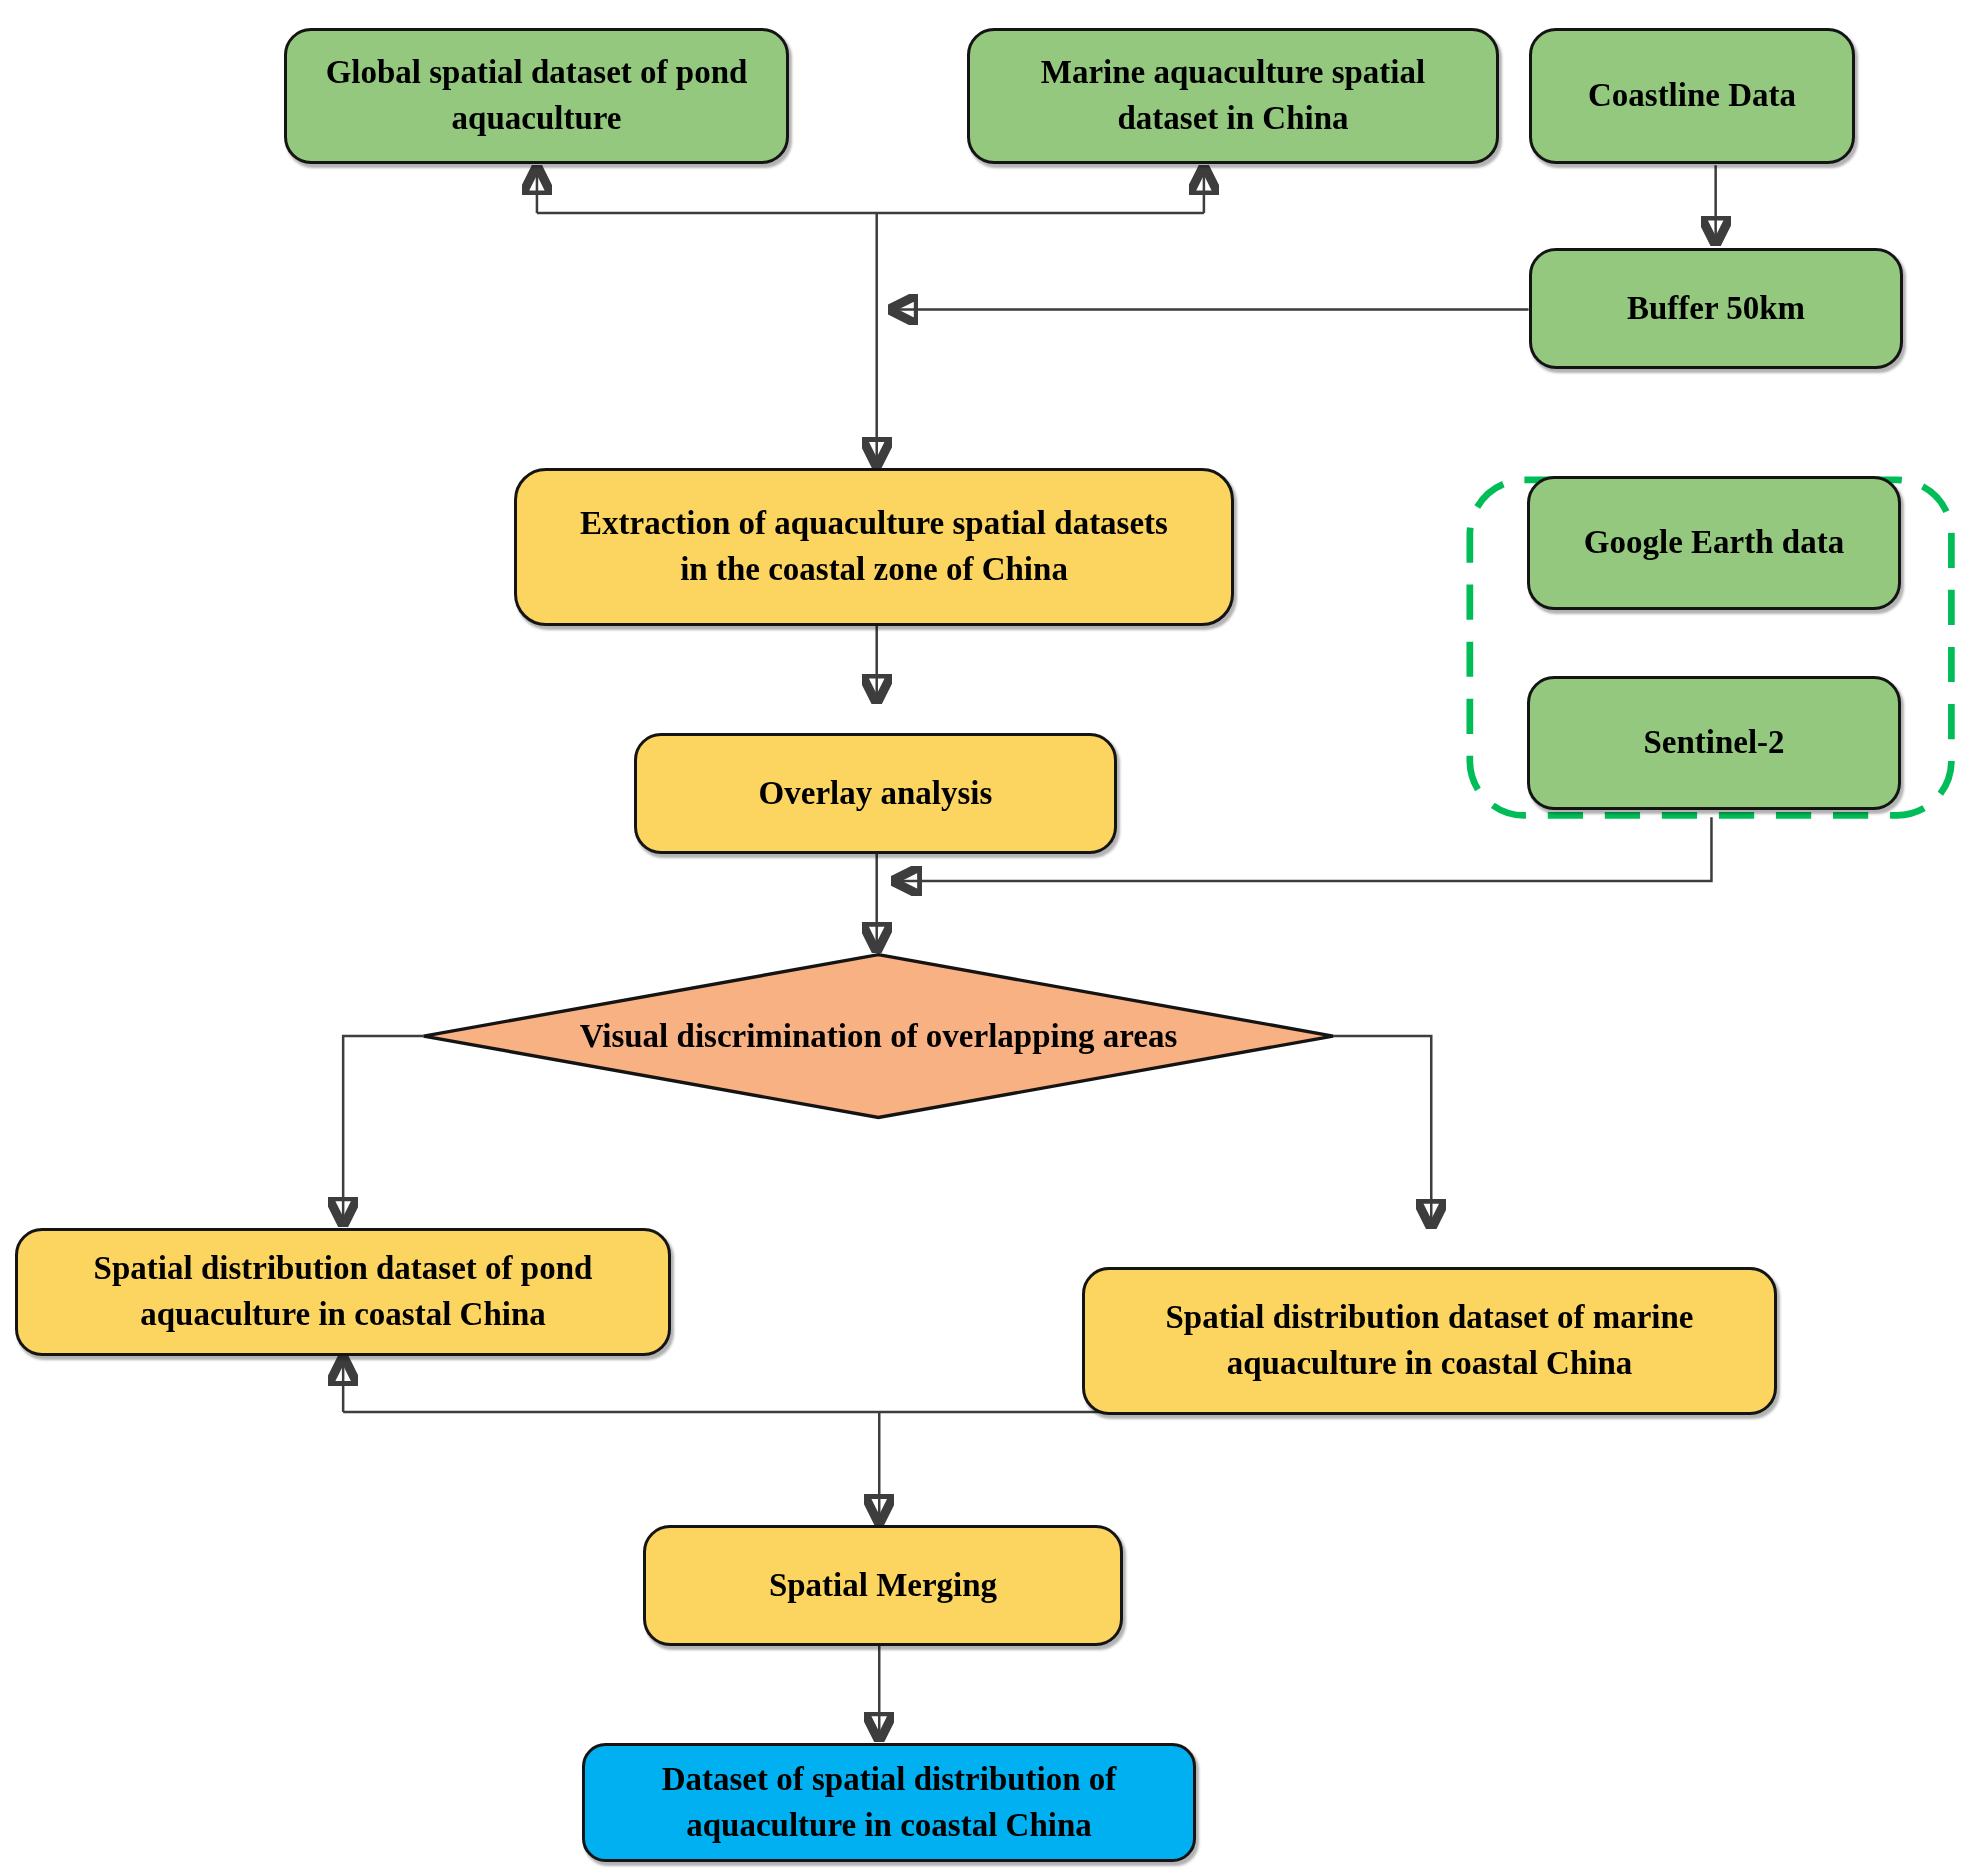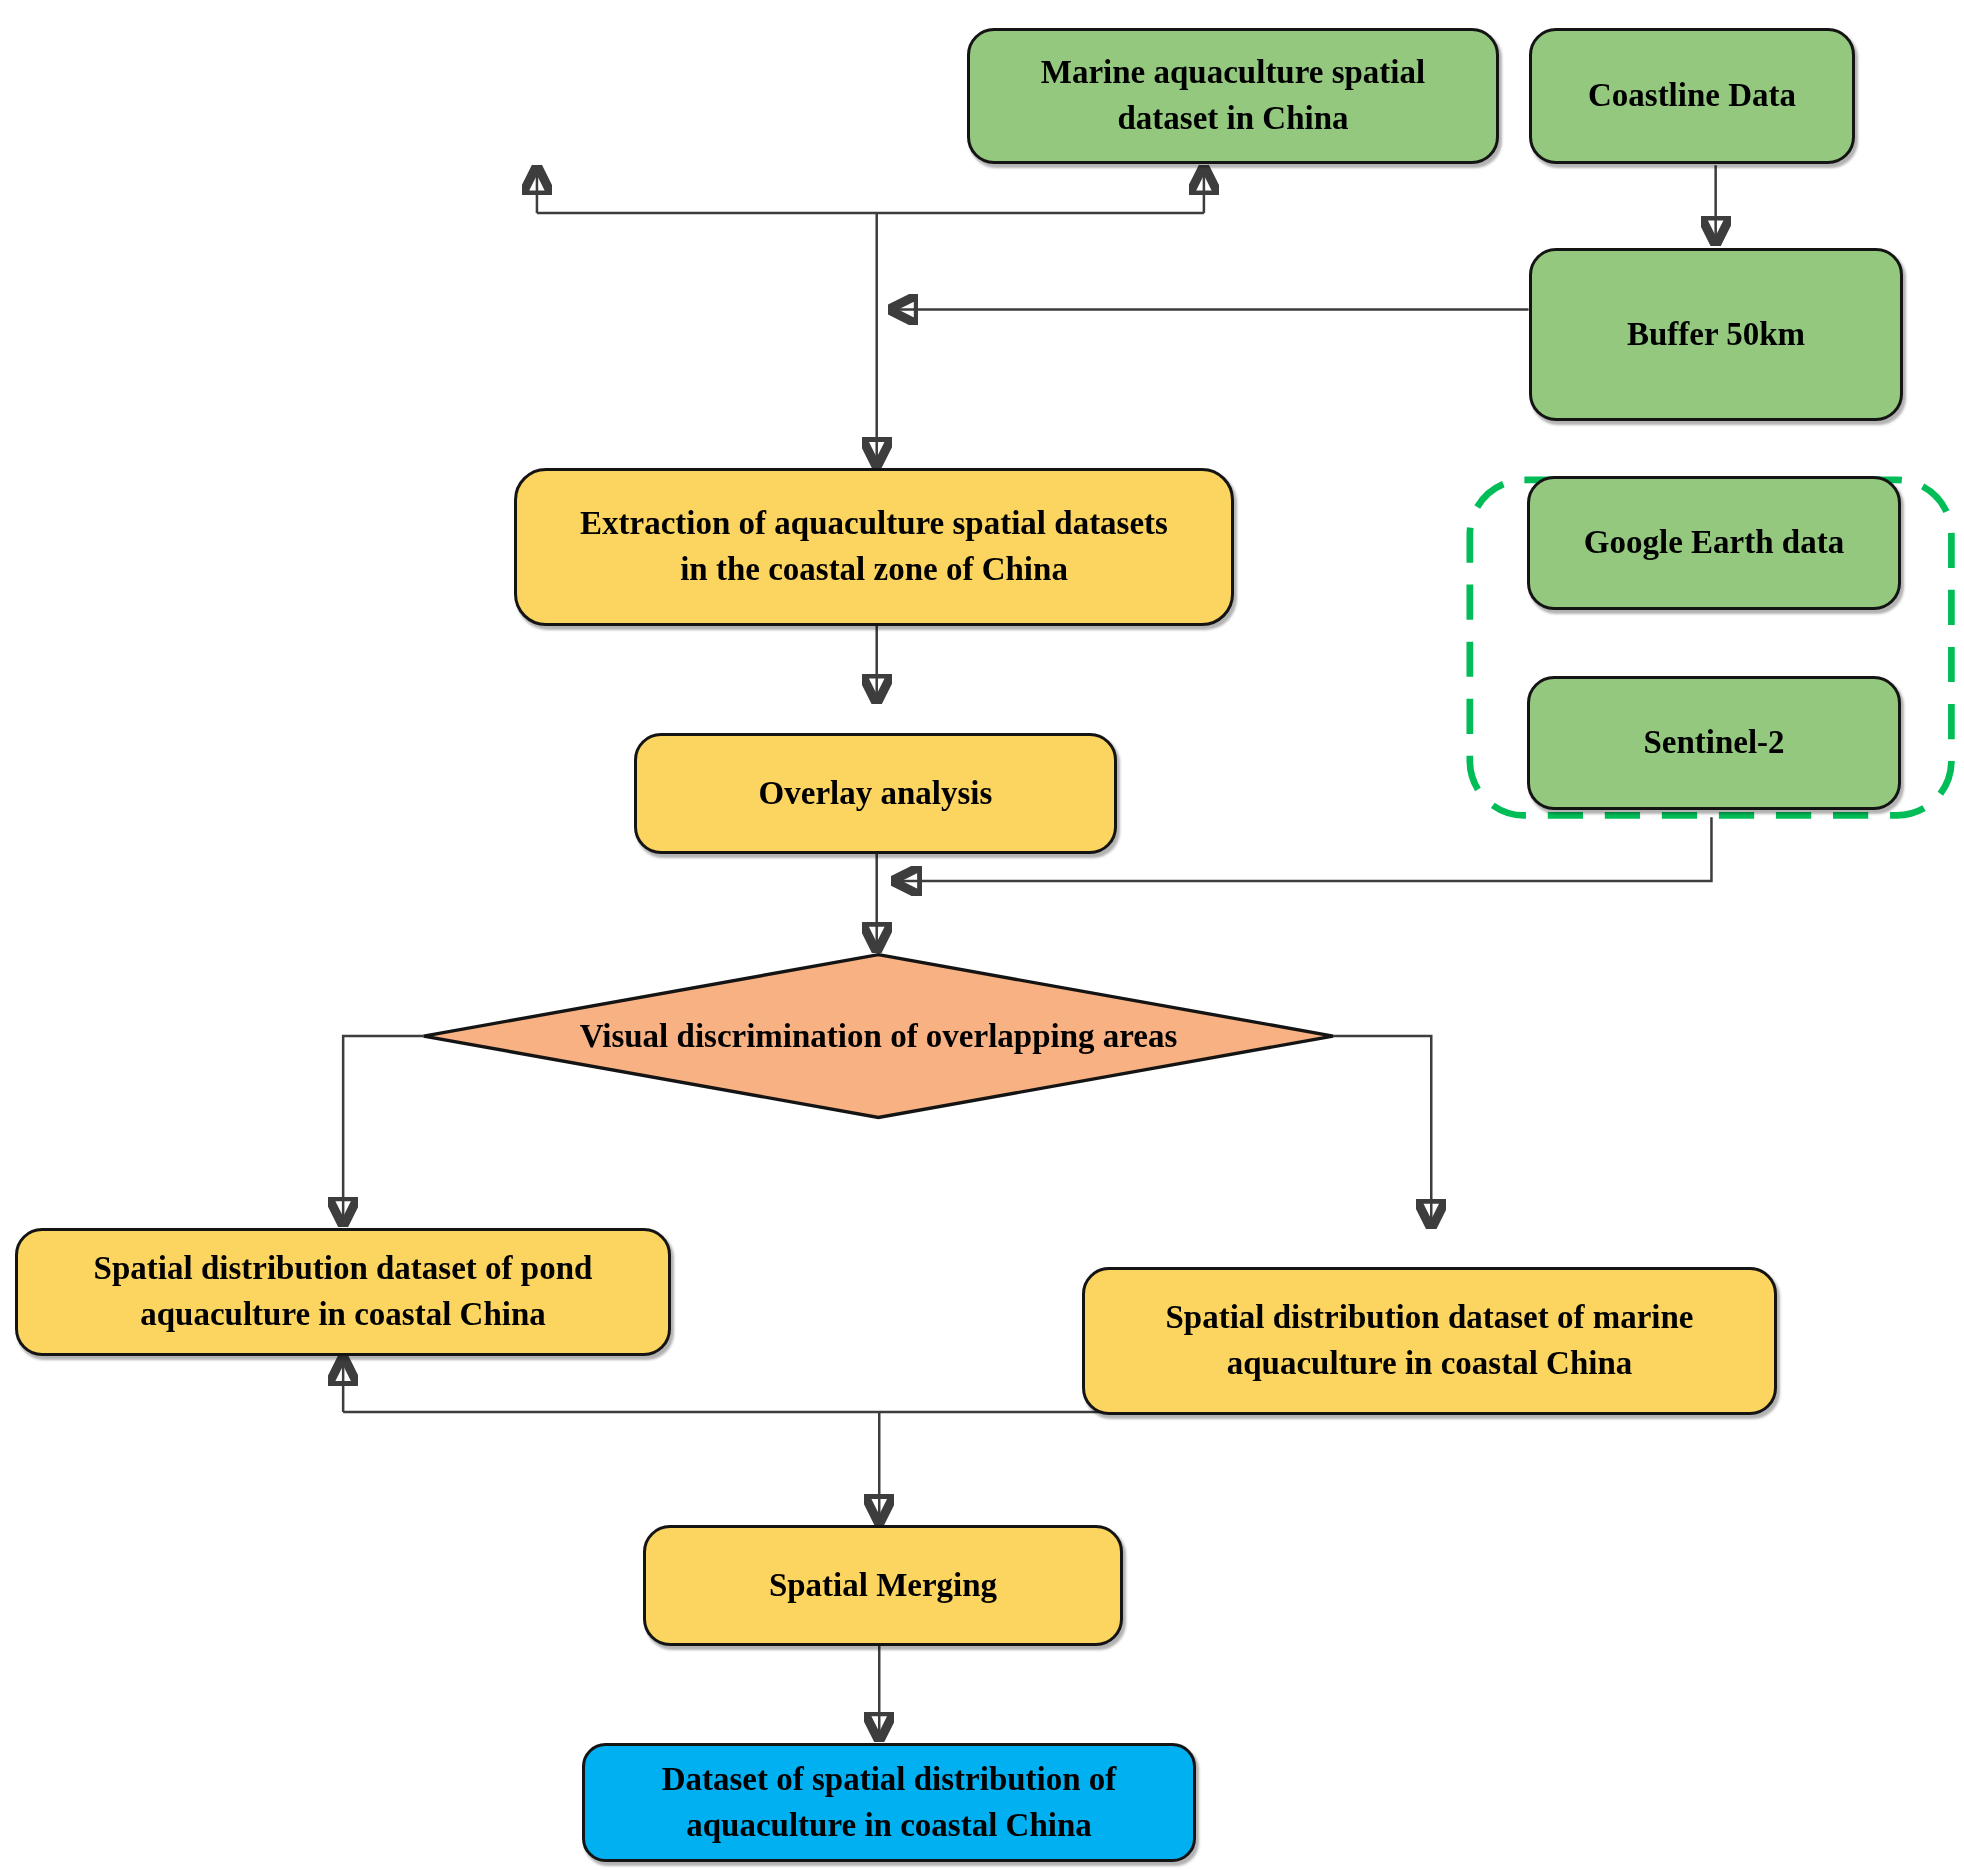--- a/index.html
+++ b/index.html
@@ -29,21 +29,21 @@
     position:absolute;
     display:flex;align-items:center;justify-content:center;
     text-align:center;
     font-weight:700;font-size:33px;line-height:1.38;color:#000;
   }
   .lbl{display:block;}
   
   .n-global{left:284px;top:28px;width:505px;height:136px;padding:0 25px;}
   .n-marine{left:967px;top:28px;width:532px;height:136px;padding:0 34px;}
   .n-coastline{left:1529px;top:28px;width:326px;height:136px;}
-  .n-buffer{left:1529px;top:248px;width:374px;height:173px;}
+  .n-buffer{left:1529px;top:248px;width:374px;height:121px;}
   .n-extraction{left:514px;top:468px;width:720px;height:158px;padding:8px 54px;border-radius:32px;}
   .n-google{left:1527px;top:476px;width:374px;height:134px;}
   .n-sentinel{left:1527px;top:676px;width:374px;height:134px;}
   .n-overlay{left:634px;top:705px;width:483px;height:121px;margin-top:28px;}
   .n-pond-ds{left:15px;top:1228px;width:656px;height:128px;padding:0 23.5px;}
   .n-marine-ds{left:1082px;top:1230px;width:695px;height:148px;padding:0 23.5px;margin-top:37px;}
   .n-merge{left:643px;top:1525px;width:480px;height:121px;}
   .n-final{left:582px;top:1743px;width:614px;height:119px;padding:0 4px;border-radius:23.5px;}
   .n-diamond-label{left:501px;top:965px;width:755px;height:143px;}
 </style>
@@ -74,20 +74,23 @@
     <path d="M2040 974 V 1050 H 1068" marker-end="url(#arrow)"></path>
     <path d="M505 1235 H 409 V 1457" marker-end="url(#arrow)"></path>
     <path d="M1589 1235 H 1706 V 1460" marker-end="url(#arrow)"></path>
     <path d="M409 1683 H 1706"></path>
     <path d="M409 1683 V 1621" marker-end="url(#arrow)"></path>
     <path d="M1706 1683 V 1624" marker-end="url(#arrow)"></path>
     <path d="M1048 1683 V 1812" marker-end="url(#arrow)"></path>
     <path d="M1048 1960 V 2071" marker-end="url(#arrow)"></path>
   </svg>
 
+  <div class="node green n-global">
+    <span class="lbl">Global spatial dataset of pond aquaculture</span>
+  </div>
 
   <div class="node green n-marine">
     <span class="lbl">Marine aquaculture spatial dataset in China</span>
   </div>
 
   <div class="node green n-coastline">
     <span class="lbl">Coastline Data</span>
   </div>
 
   <div class="node green n-buffer">

